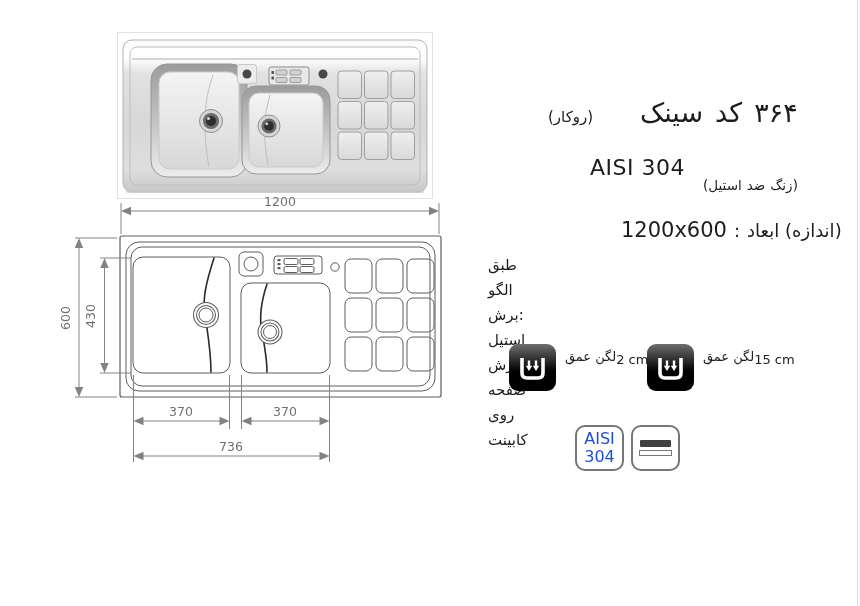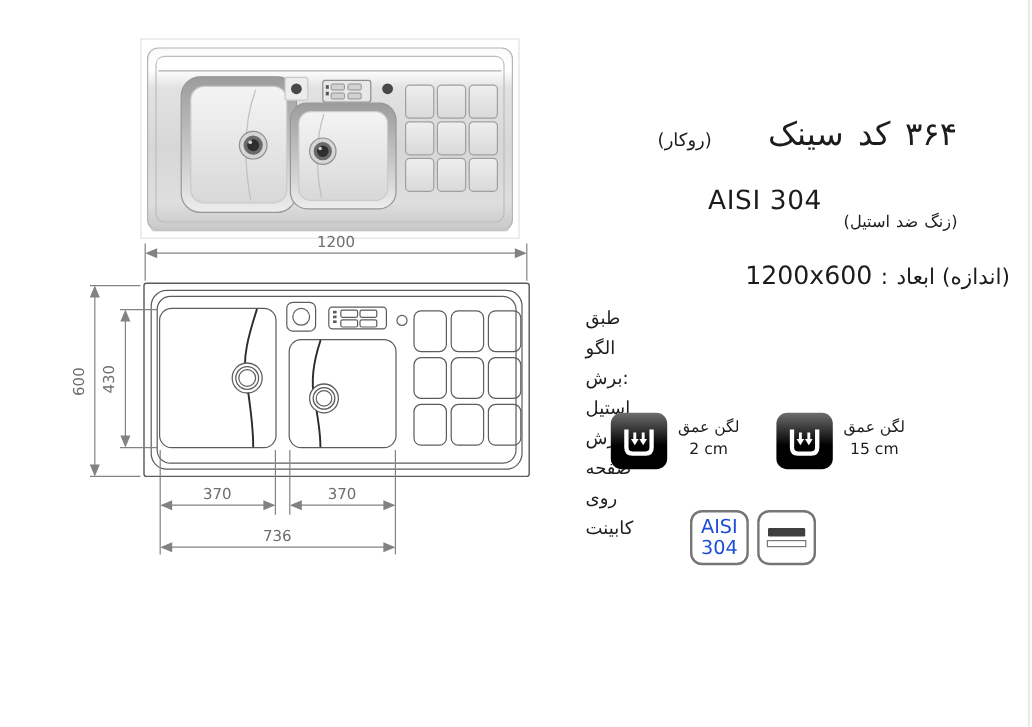--- a/index.html
+++ b/index.html
@@ -17,21 +17,21 @@
   .mat-latin{left:590px;top:155px;font-size:22px;letter-spacing:.5px;}
   .mat-note{left:703px;top:177px;font-size:13.5px;gap:5px;}
   .size-row{left:621px;top:218px;font-size:18px;gap:7px;}
   .size-row .v{font-size:21px;}
   .cut-row{left:488px;top:256px;font-size:15px;gap:7px;flex-direction:column;}
   
   .depth{position:absolute;display:flex;gap:9px;align-items:flex-start;}
   .depth .icon{width:47px;height:47px;border-radius:9px;flex:0 0 auto;
                background:linear-gradient(#6e6e6e,var(--icon-bg,#000) 58%);
                display:flex;align-items:center;justify-content:center;}
-  .depth .lbls{display:flex;flex-direction:column;align-items:center;margin-top:5px;}
+  .depth .lbls{display:flex;flex-direction:row;align-items:flex-start;margin-top:5px;}
   .depth .lbl{font-size:13px;display:flex;gap:4px;}
   .depth .val{font-size:13px;margin-top:3px;}
   
   .badge{position:absolute;width:45px;height:42px;border:2.2px solid var(--badge-border,#767676);
          border-radius:10px;display:flex;flex-direction:column;align-items:center;
          justify-content:center;color:#1d4ed8;font-size:16px;line-height:1.1;background:#fff;}
   .badge.sheeticon{gap:3px;}
   .bar1{width:31px;height:7px;background:#3f3f3f;border-radius:1px;}
   .bar2{width:31px;height:4px;border:1.4px solid #787878;background:#fff;}
   .edge{position:absolute;left:857px;top:0;width:1px;height:606px;background:var(--edge-line,#dcdcdc);}

